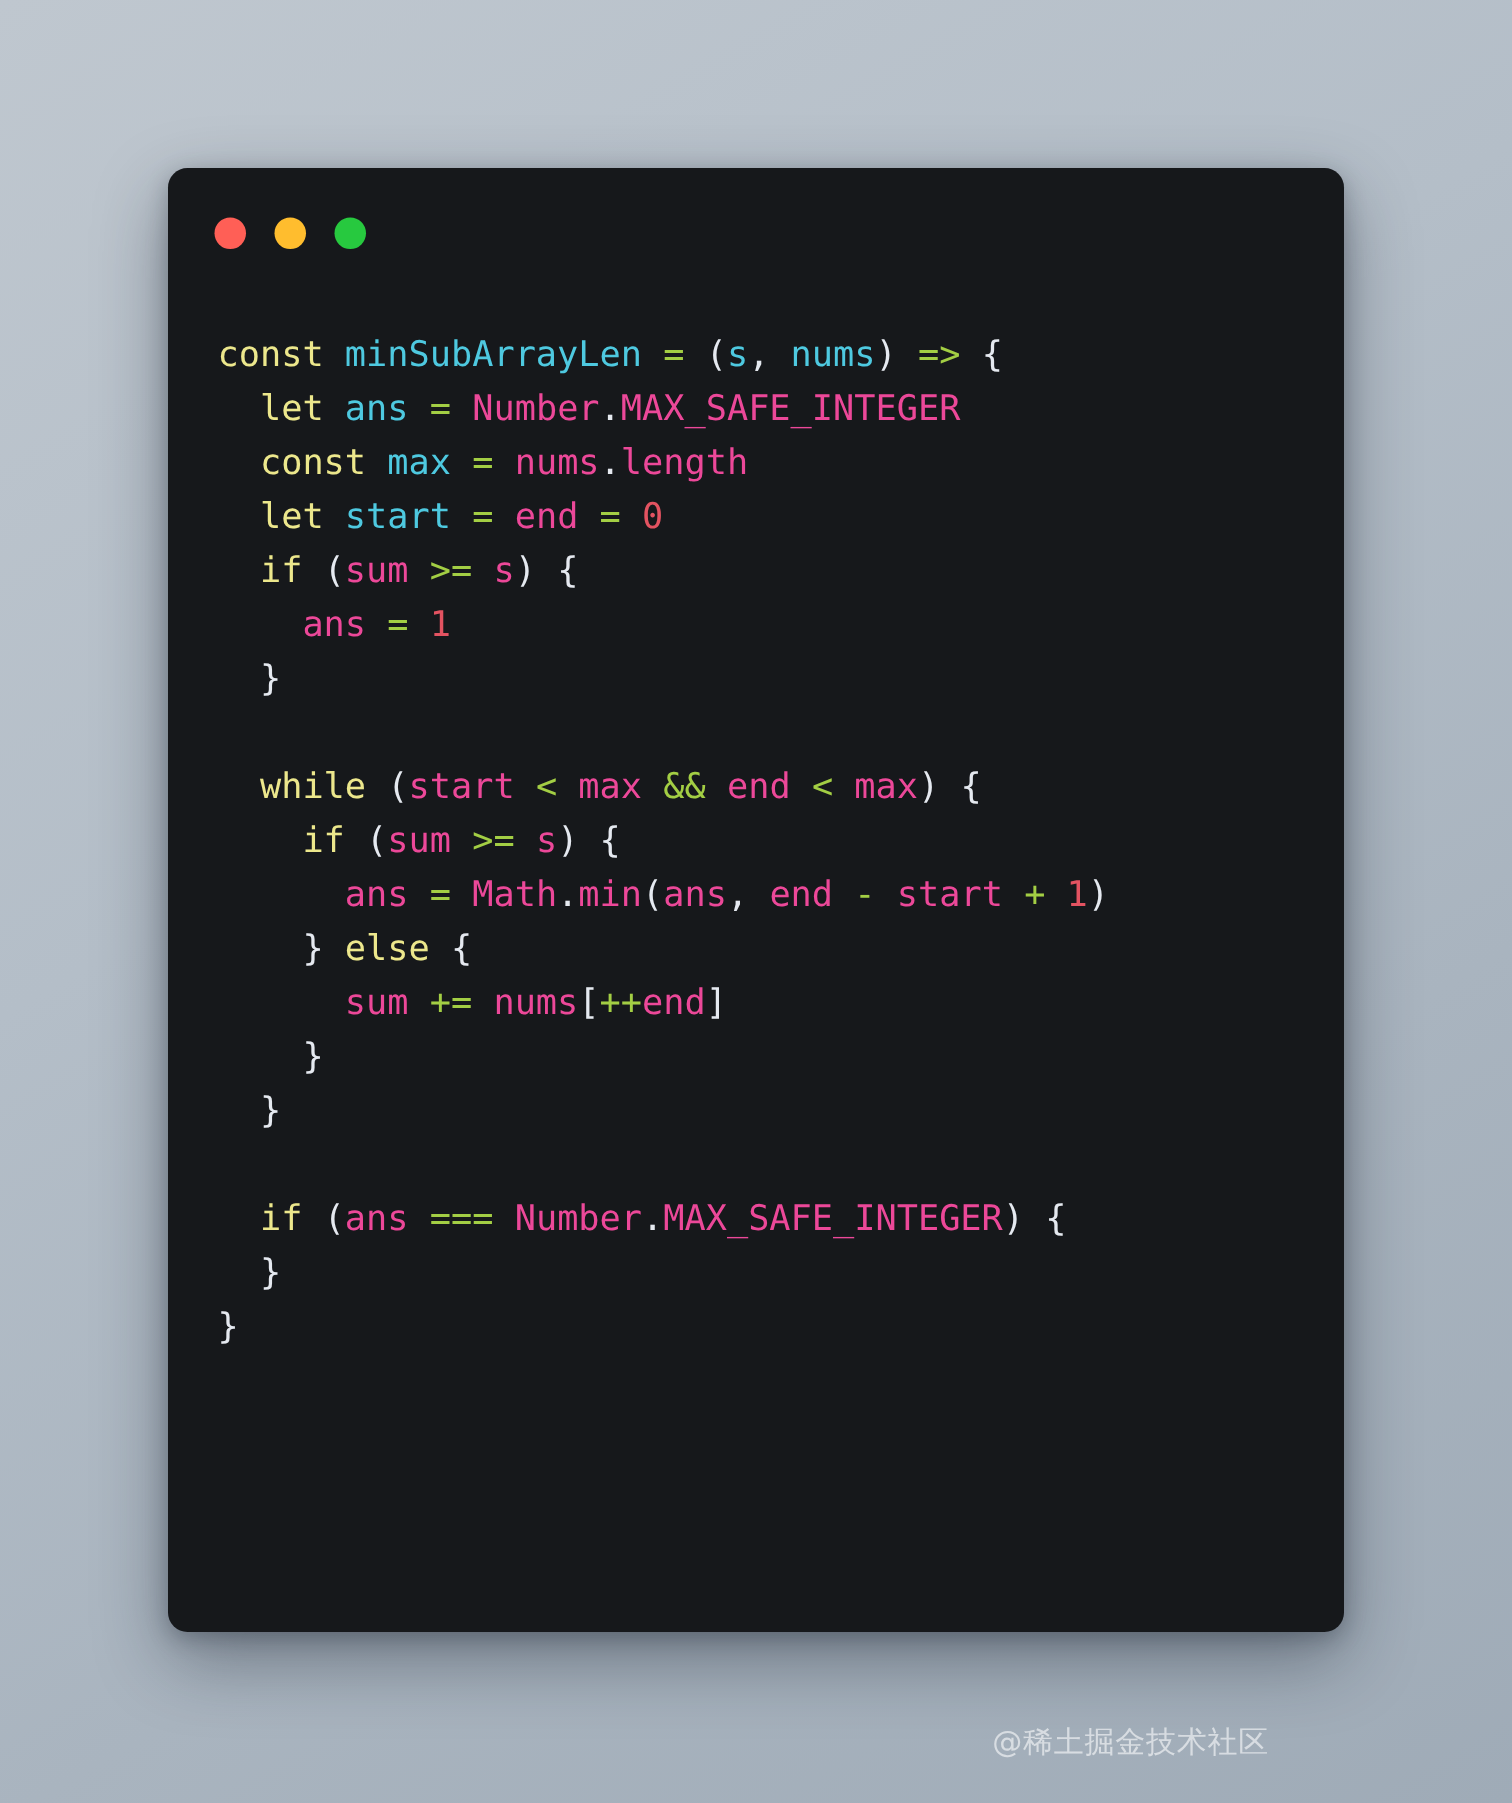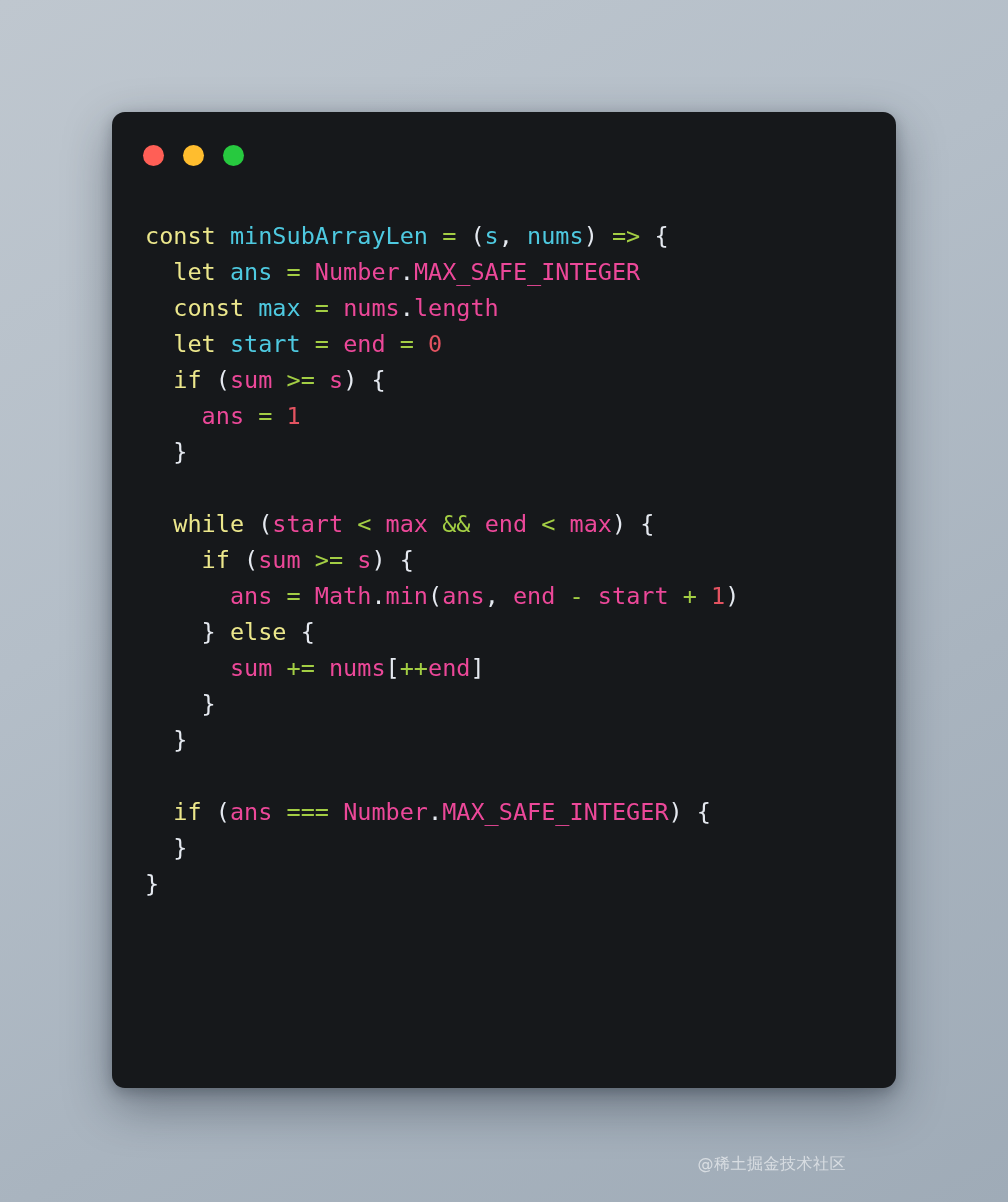--- a/index.html
+++ b/index.html
@@ -76,21 +76,21 @@
   .t-var  { color: #ec4899; }   
   .t-op   { color: #a3ce44; }   
   .t-num  { color: #e35361; }   
   .t-pun  { color: #e5e9f0; }   
 
   .watermark {
     position: absolute;
     right: 22px;
     bottom: 27px;
     font-family: "DejaVu Sans", sans-serif;
-    font-size: 16px;
+    font-size: 20px;
     color: rgba(255, 255, 255, 0.58);
     letter-spacing: 0.5px;
     white-space: nowrap;
   }
 </style>
 </head>
 <body>
 
 <div class="stage">
 

